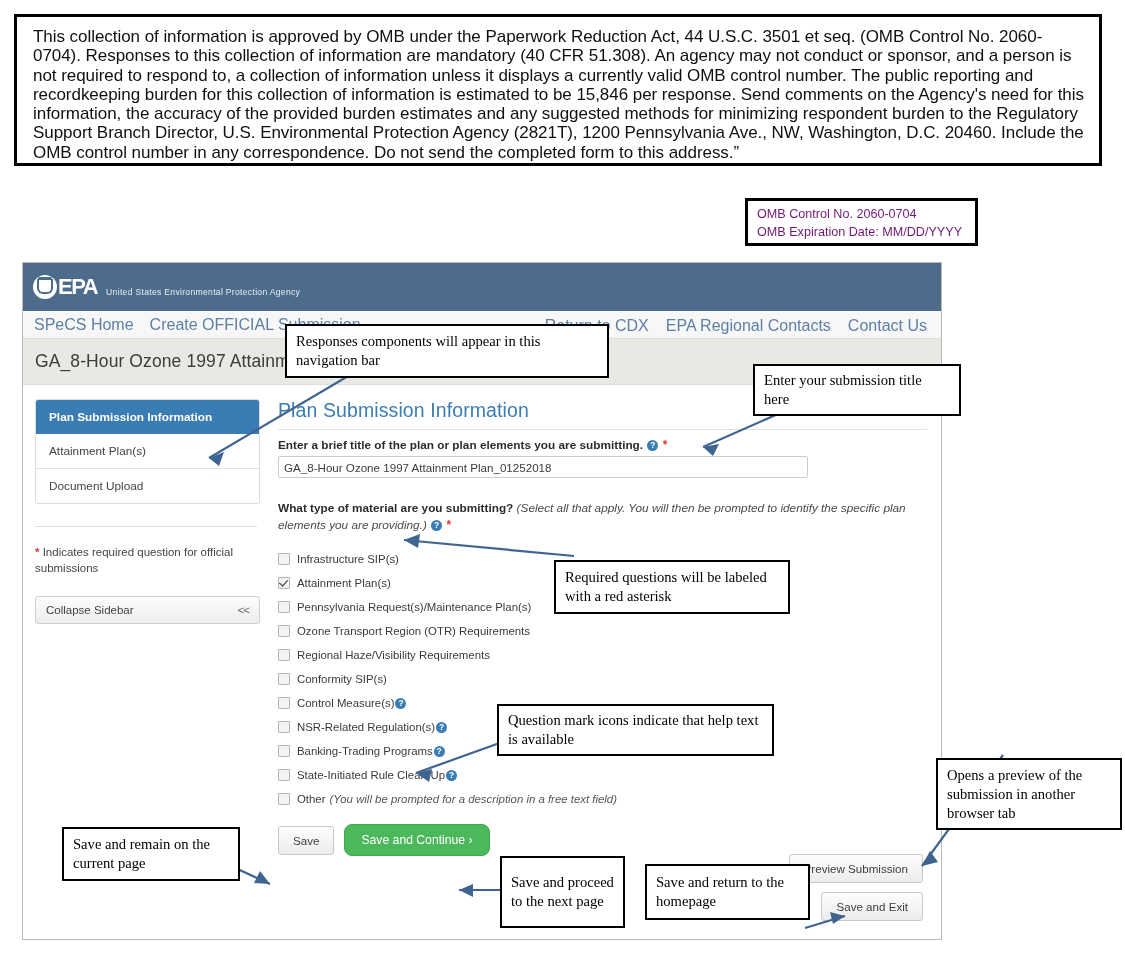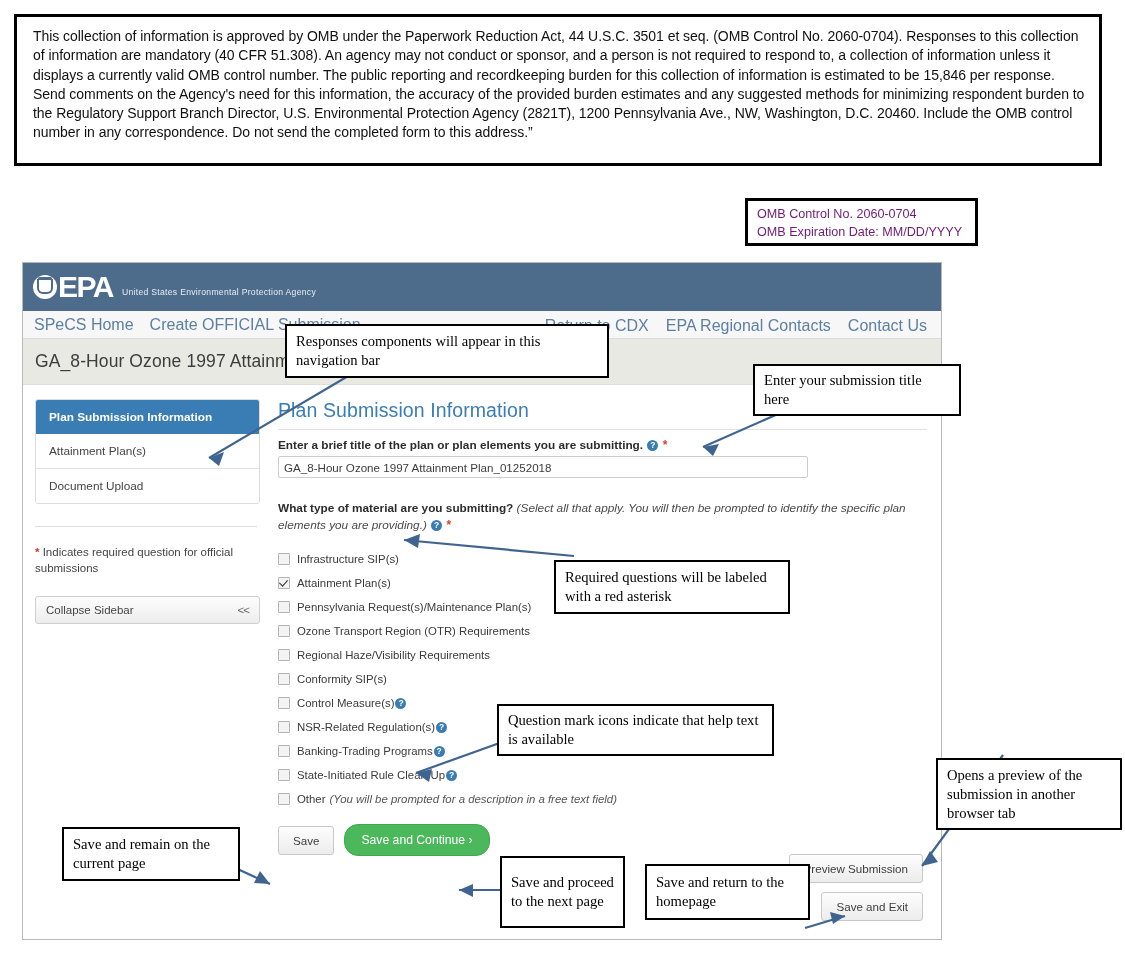--- a/index.html
+++ b/index.html
@@ -11,21 +11,21 @@
     overflow:hidden;
   }
   
   #omb-notice{
     position:absolute;left:14px;top:14px;width:1088px;height:152px;
     border:3px solid #000;box-sizing:border-box;background:#fff;
     padding:10px 14px 8px 16px;
   }
   #omb-notice p{
     margin:0;font-family:"Liberation Sans",sans-serif;
-    font-size:14px;line-height:19.3px;color:#101010;
+    font-size:17px;line-height:19.3px;color:#101010;
     text-align:left;letter-spacing:-0.05px;
   }
   
   #omb-control-box{
     position:absolute;left:745px;top:198px;width:233px;height:48px;
     border:3px solid #000;box-sizing:border-box;background:#fff;
     padding:5px 0 0 9px;
   }
   #omb-control-box div{
     font-size:12.6px;line-height:17.5px;color:#701a75;
@@ -49,21 +49,21 @@
   .epa-seal:after{
     content:"";position:absolute;left:50%;top:4px;transform:translateX(-50%);
     width:12px;height:13px;border-radius:0 0 6px 6px;
     border:2px solid #4d6c8c;border-top:none;
   }
   .epa-seal:before{
     content:"";position:absolute;left:50%;top:2px;transform:translateX(-50%);
     width:14px;height:3px;background:#4d6c8c;border-radius:2px;
   }
   #epa-wordmark{
-    font-size:30px;font-weight:bold;color:#fff;letter-spacing:-1.5px;
+    font-size:22px;font-weight:bold;color:#fff;letter-spacing:-1.5px;
     line-height:30px;font-family:"Liberation Sans",sans-serif;
   }
   #epa-tagline{
     color:#e7edf3;font-size:8.6px;margin-left:9px;letter-spacing:.3px;
     padding-top:9px;
   }
   
   #nav-bar{
     height:27px;background:#f7f7f7;border-bottom:1px solid #dcdcdc;
     display:flex;align-items:center;position:relative;
@@ -153,21 +153,21 @@
   .cb-note{font-style:italic;color:#555;margin-left:4px;}
   
   #button-row{display:flex;align-items:center;margin-top:19px;gap:10px;}
   .btn-gray{
     border:1px solid #c8c8c8;border-radius:3px;
     background:linear-gradient(#fdfdfd,#ececec);
     font-size:11.6px;color:#3d3d3d;padding:7px 14px;cursor:pointer;
     font-family:"Liberation Sans",sans-serif;
   }
   .btn-green{
-    border:1px solid #3fa74f;border-radius:14px;
+    border:1px solid #3fa74f;border-radius:8px;
     background:#4bb85c;color:#fff;font-size:12.2px;
     padding:8px 16px;cursor:pointer;font-family:"Liberation Sans",sans-serif;
   }
   #right-buttons{
     position:absolute;right:18px;bottom:18px;display:flex;
     flex-direction:column;align-items:flex-end;gap:9px;
   }
   
   .callout{
     position:absolute;border:2.5px solid #000;background:#fff;

